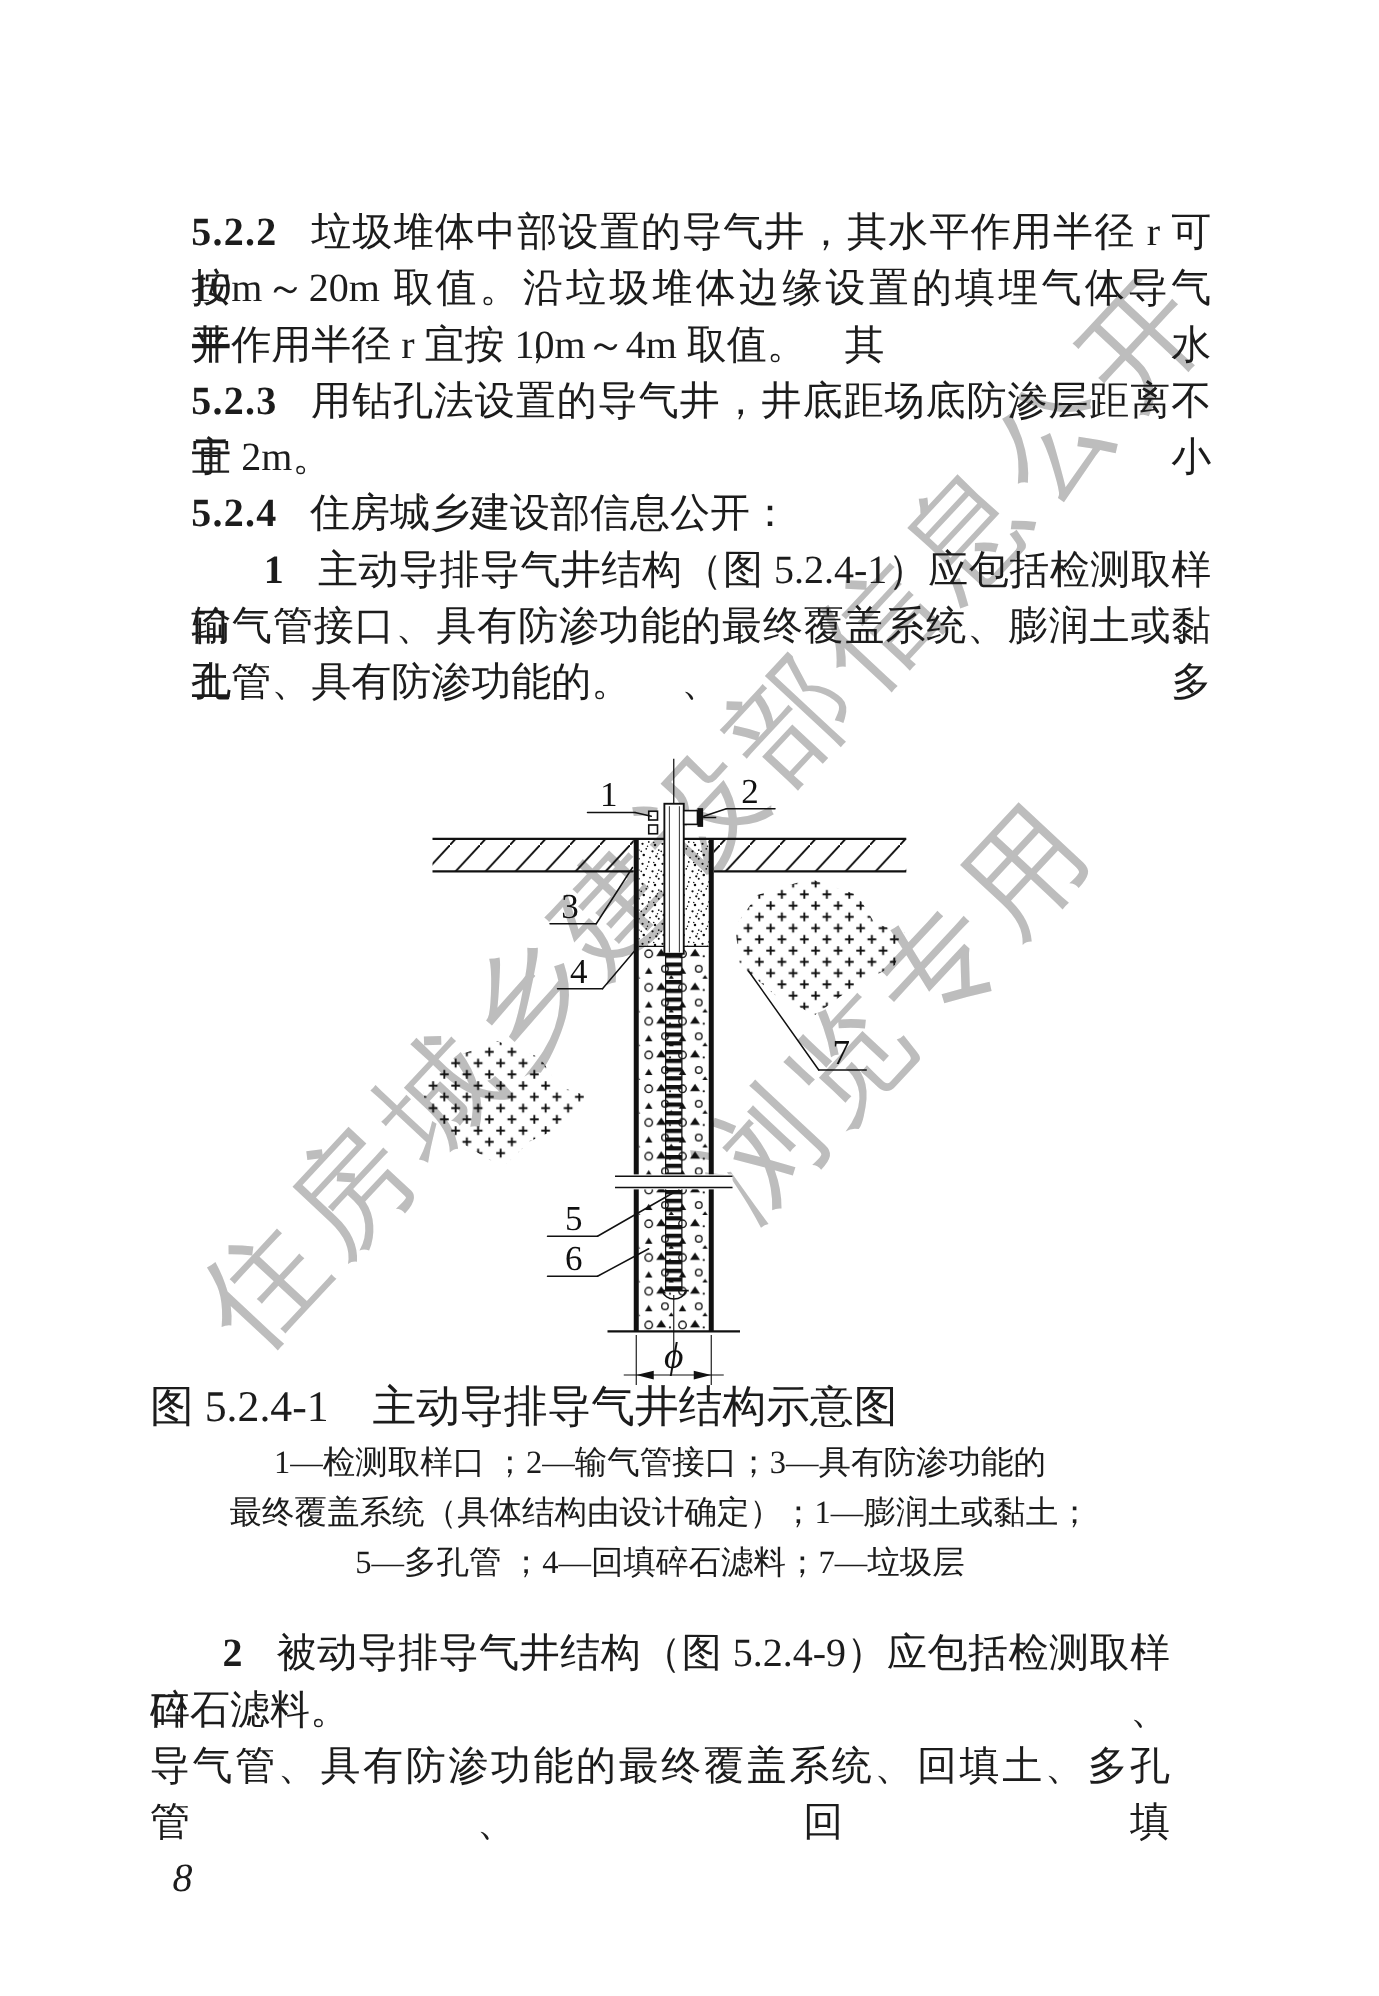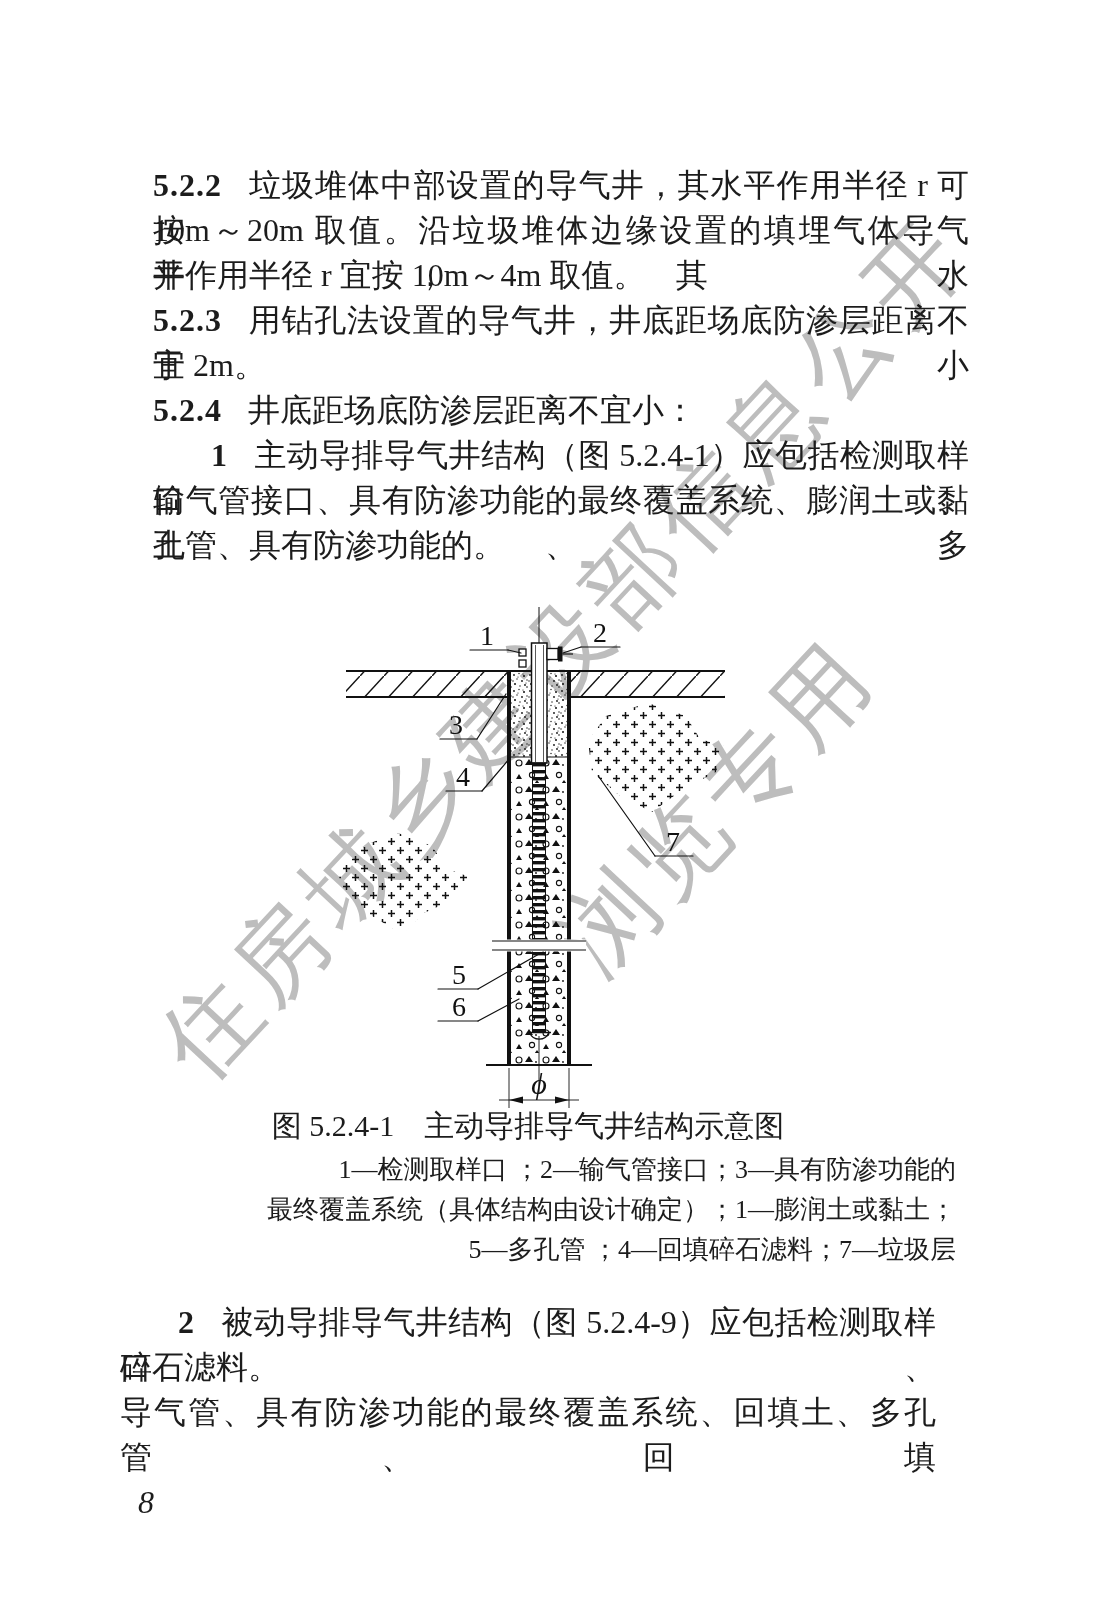--- a/index.html
+++ b/index.html
@@ -45,25 +45,25 @@
     position:absolute;left:120px;top:1300px;width:816px;
     font-size:32px;
   }
   .tline{height:45px;line-height:45px;white-space:nowrap;}
   .tline.fill{white-space:normal;text-align:justify;text-align-last:justify;}
   .num{font-weight:bold;margin-right:26px;letter-spacing:1px;}
   .indent{display:inline-block;width:58px;}
   
   #fig-caption{
     position:absolute;left:120px;top:1107px;width:816px;
-    font-size:30px;line-height:38px;text-align:center;
+    font-size:35px;line-height:38px;
   }
   #fig-legend{
     position:absolute;left:100px;top:1150px;width:856px;
-    font-size:26px;text-align:right;
+    font-size:26px;text-align:center;
   }
   .legend-line{height:40px;line-height:40px;}
   
   #page-number{
     position:absolute;left:138px;top:1484px;
     font-size:32px;font-style:italic;
   }
   
   #figure-svg{position:absolute;left:330px;top:595px;z-index:2;}
   .dlabel{font-family:"Liberation Serif","DejaVu Serif",serif;font-size:28px;fill:#111;}
@@ -78,21 +78,21 @@
   <div class="wm" id="wm2">浏览专用</div>
 
   <div class="content">
 
     <div id="body-text">
       <div class="tline fill"><span class="num">5.2.2</span><span>垃圾堆体中部设置的导气井，其水平作用半径 r 可按</span></div>
       <div class="tline fill">10m～20m 取值。沿垃圾堆体边缘设置的填埋气体导气井，其水</div>
       <div class="tline">平作用半径 r 宜按 10m～4m 取值。</div>
       <div class="tline fill"><span class="num">5.2.3</span><span>用钻孔法设置的导气井，井底距场底防渗层距离不宜小</span></div>
       <div class="tline">于 2m。</div>
-      <div class="tline"><span class="num">5.2.4</span><span>井底距场底防渗层距离不宜小：</span></div>
+      <div class="tline"><span class="num">5.2.4</span><span>住房城乡建设部信息公开：</span></div>
       <div class="tline fill"><span class="indent"></span><span class="num">1</span><span>主动导排导气井结构（图 5.2.4-1）应包括检测取样口、</span></div>
       <div class="tline fill">输气管接口、具有防渗功能的最终覆盖系统、膨润土或黏土、多</div>
       <div class="tline">孔管、具有防渗功能的。</div>
     </div>
 
     <svg id="figure-svg" width="410" height="515" viewBox="330 595 410 515" xmlns="http://www.w3.org/2000/svg">
       <defs>
         <pattern id="pat-hatch" width="24" height="26" patternUnits="userSpaceOnUse">
           <path d="M0,26 L24,0" stroke="#111" stroke-width="1.5" fill="none"></path>
         </pattern>

